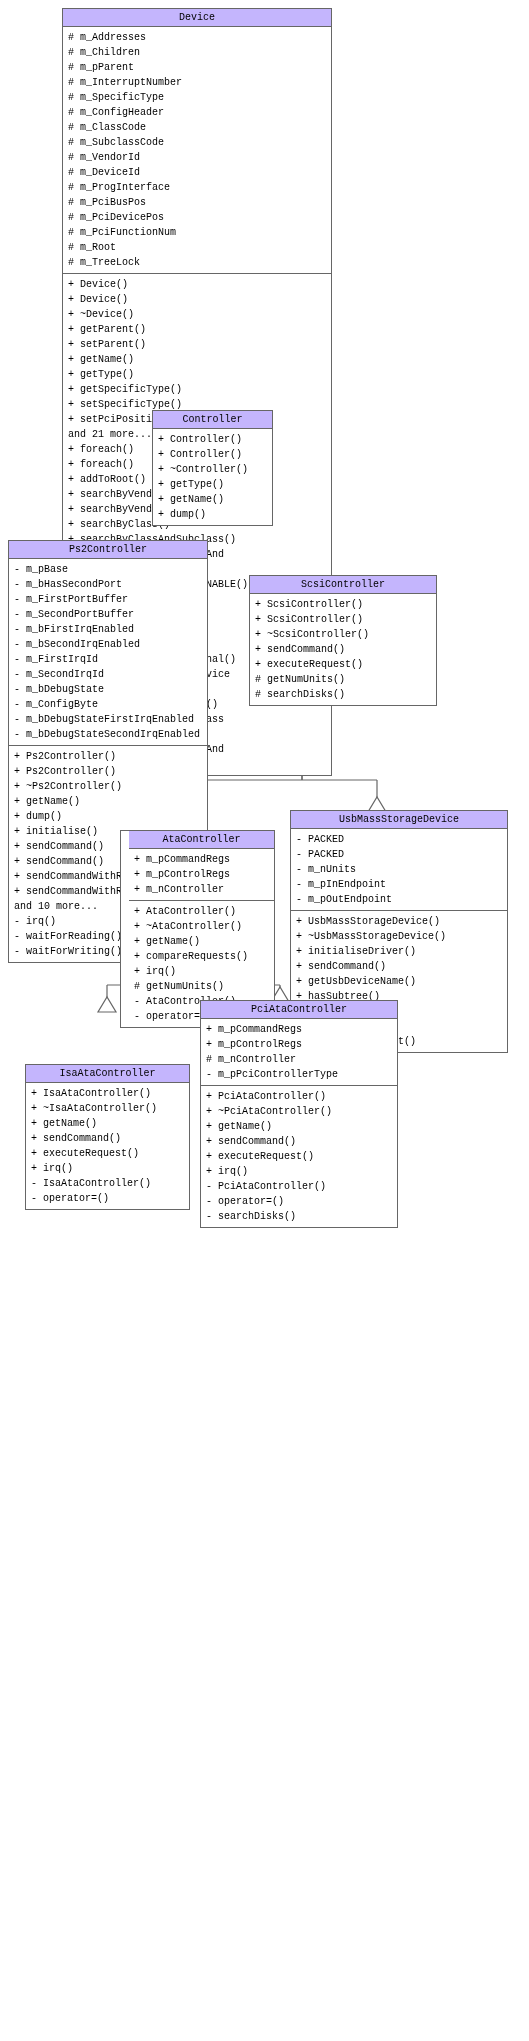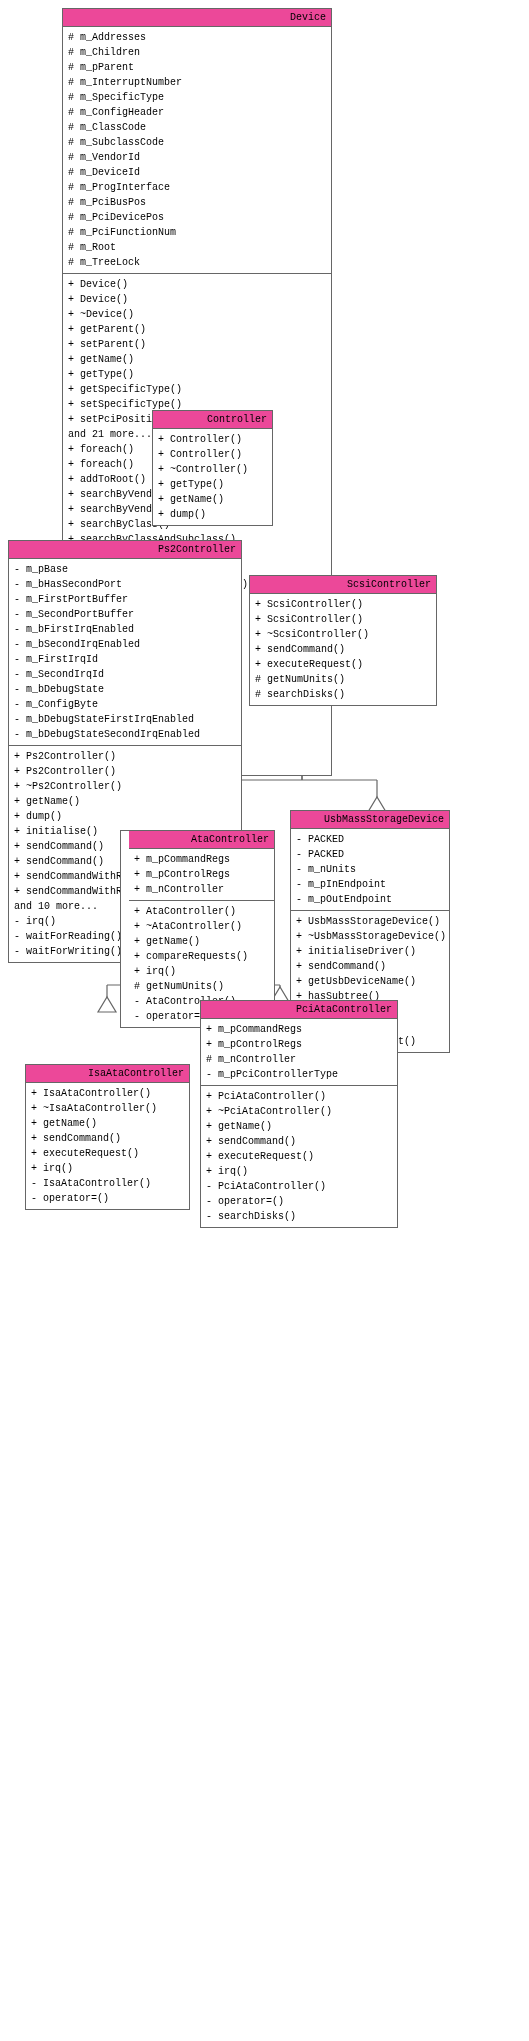--- a/index.html
+++ b/index.html
@@ -19,23 +19,23 @@
       overflow: hidden;
     }
 
     .uml-box {
       position: absolute;
       background: #ffffff;
       border: 1px solid #666666;
     }
 
     .uml-box .title-row {
-      background: #ec4899;
+      background: #c4b5fd;
       border-bottom: 1px solid #666666;
-      text-align: right;
+      text-align: center;
       padding: 3px 5px;
       font-weight: normal;
     }
 
     .uml-box .section {
       border-bottom: 1px solid #666666;
       padding: 3px 5px;
       line-height: 1.5;
     }
 
@@ -168,21 +168,21 @@
     <div class="section">
       <p>+ Controller()</p>
       <p>+ Controller()</p>
       <p>+ ~Controller()</p>
       <p>+ getType()</p>
       <p>+ getName()</p>
       <p>+ dump()</p>
     </div>
   </div>
 
-  <div class="uml-box" style="left:8px; top:540px; width:234px;">
+  <div class="uml-box" style="left:8px; top:540px; width:200px;">
     <div class="title-row">Ps2Controller</div>
     <div class="section">
       <p>- m_pBase</p>
       <p>- m_bHasSecondPort</p>
       <p>- m_FirstPortBuffer</p>
       <p>- m_SecondPortBuffer</p>
       <p>- m_bFirstIrqEnabled</p>
       <p>- m_bSecondIrqEnabled</p>
       <p>- m_FirstIrqId</p>
       <p>- m_SecondIrqId</p>
@@ -234,21 +234,21 @@
       <p>+ ~AtaController()</p>
       <p>+ getName()</p>
       <p>+ compareRequests()</p>
       <p>+ irq()</p>
       <p># getNumUnits()</p>
       <p>- AtaController()</p>
       <p>- operator=()</p>
     </div>
   </div>
 
-  <div class="uml-box" style="left:290px; top:810px; width:160px;">
+  <div class="uml-box" style="left:290px; top:810px; width:218px;">
     <div class="title-row">UsbMassStorageDevice</div>
     <div class="section">
       <p>- PACKED</p>
       <p>- PACKED</p>
       <p>- m_nUnits</p>
       <p>- m_pInEndpoint</p>
       <p>- m_pOutEndpoint</p>
     </div>
     <div class="section">
       <p>+ UsbMassStorageDevice()</p>

